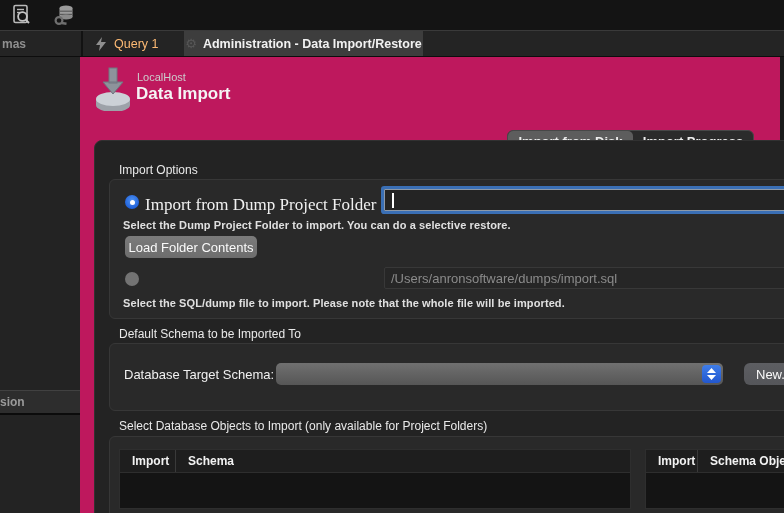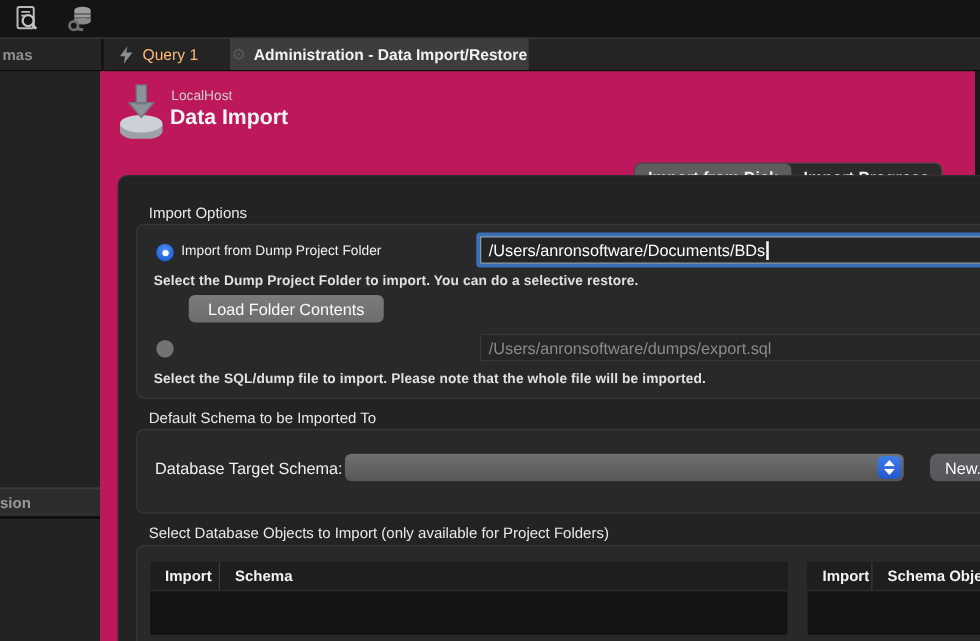--- a/index.html
+++ b/index.html
@@ -54,36 +54,36 @@
   .group { position:absolute; left:14px; width:700px; background:#292929;
          border:1px solid #373737; border-radius:6px; }
   .g1 { top:38px; height:140px; }
   .g2 { top:202px; height:68px; }
   .g3 { top:295px; height:175px; }
 
   .radio { position:absolute; width:14px; height:14px; border-radius:50%; background:#737373; }
   .radio.on { background: radial-gradient(circle at 50% 38%, #4f93f2 0%, #1e5fd9 75%); }
   .radio.on::after { content:""; position:absolute; left:4.5px; top:4.5px; width:5px; height:5px;
          border-radius:50%; background:#ffffff; }
-  .radio-label { position:absolute; font-size:11px; color:#f0f0f0; }
+  .radio-label { position:absolute; font-size:17px; color:#f0f0f0;font-family:Liberation Serif, serif; }
   .help { position:absolute; font-size:11px; font-weight:600; color:#e0e0e0; letter-spacing:0.1px; }
 
   .field { position:absolute; height:22px; font-size:13px; display:flex; align-items:center;
          padding:0 6px; white-space:nowrap; overflow:hidden; }
   .field.focused { left:274px; top:9px; width:440px; background:#242424; color:#ffffff;
          border:1px solid #8d99a8; border-radius:1px;
          box-shadow: 0 0 0 3px #3a6fb5; }
   .caret { display:inline-block; width:1.5px; height:15px; background:#fff; margin-left:1px; }
   .field.disabled { left:274px; top:87px; width:440px; background:#262626; color:#8b8b8b;
          border:1px solid #383838; border-radius:2px; }
 
   .btn { position:absolute; height:22px; display:flex; align-items:center; justify-content:center;
          font-size:13px; color:#fafafa; border-radius:5px;
          background: linear-gradient(#7b7b7b, #6d6d6d); }
-  .btn-load { left:15px; top:56px; width:156px;margin-left:26px; }
+  .btn-load { left:15px; top:56px; width:132px; }
   .btn-new { left:634px; top:19px; width:80px; justify-content:flex-start; padding-left:12px;
          background: linear-gradient(#5d5e62, #55565a); border-radius:6px; }
 
   .dd-label { position:absolute; left:14px; top:23px; font-size:13px; color:#f0f0f0; }
   .dropdown { position:absolute; left:166px; top:19px; width:447px; height:22px; border-radius:5px;
          background: linear-gradient(#707070, #565656); }
   .dd-step { position:absolute; right:2px; top:2px; width:19px; height:18px; border-radius:4px;
          background: linear-gradient(#3f7de8, #2257cf); display:flex; flex-direction:column;
          align-items:center; justify-content:center; gap:2px; }
 
@@ -167,28 +167,27 @@
     </div>
 
     <div class="outer-panel">
 
       <div class="sect-label" style="left:24px; top:22px;">Import Options</div>
 
       <div class="group g1">
         <div class="radio on" style="left:15px; top:15px;"></div>
         <div class="radio-label" style="left:35px; top:15px;">Import from Dump Project Folder</div>
         <div class="field focused">
-          <span>/Users/anronsoftware/Documents/BDs</span>
             <span class="caret"></span>
         </div>
         <div class="help" style="left:13px; top:39px;">Select the Dump Project Folder to import. You can do a selective restore.</div>
         <div class="btn btn-load">Load Folder Contents</div>
         <div class="radio" style="left:15px; top:92px;"></div>
         <div class="field disabled">
-          <span>/Users/anronsoftware/dumps/export.sql</span>
+          <span>/Users/anronsoftware/dumps/import.sql</span>
         </div>
         <div class="help" style="left:13px; top:117px;">Select the SQL/dump file to import. Please note that the whole file will be imported.</div>
       </div>
 
       <div class="sect-label" style="left:24px; top:186px;text-align:center;">Default Schema to be Imported To</div>
 
       <div class="group g2">
         <div class="dd-label">Database Target Schema:</div>
         <div class="dropdown">
           <span></span>

